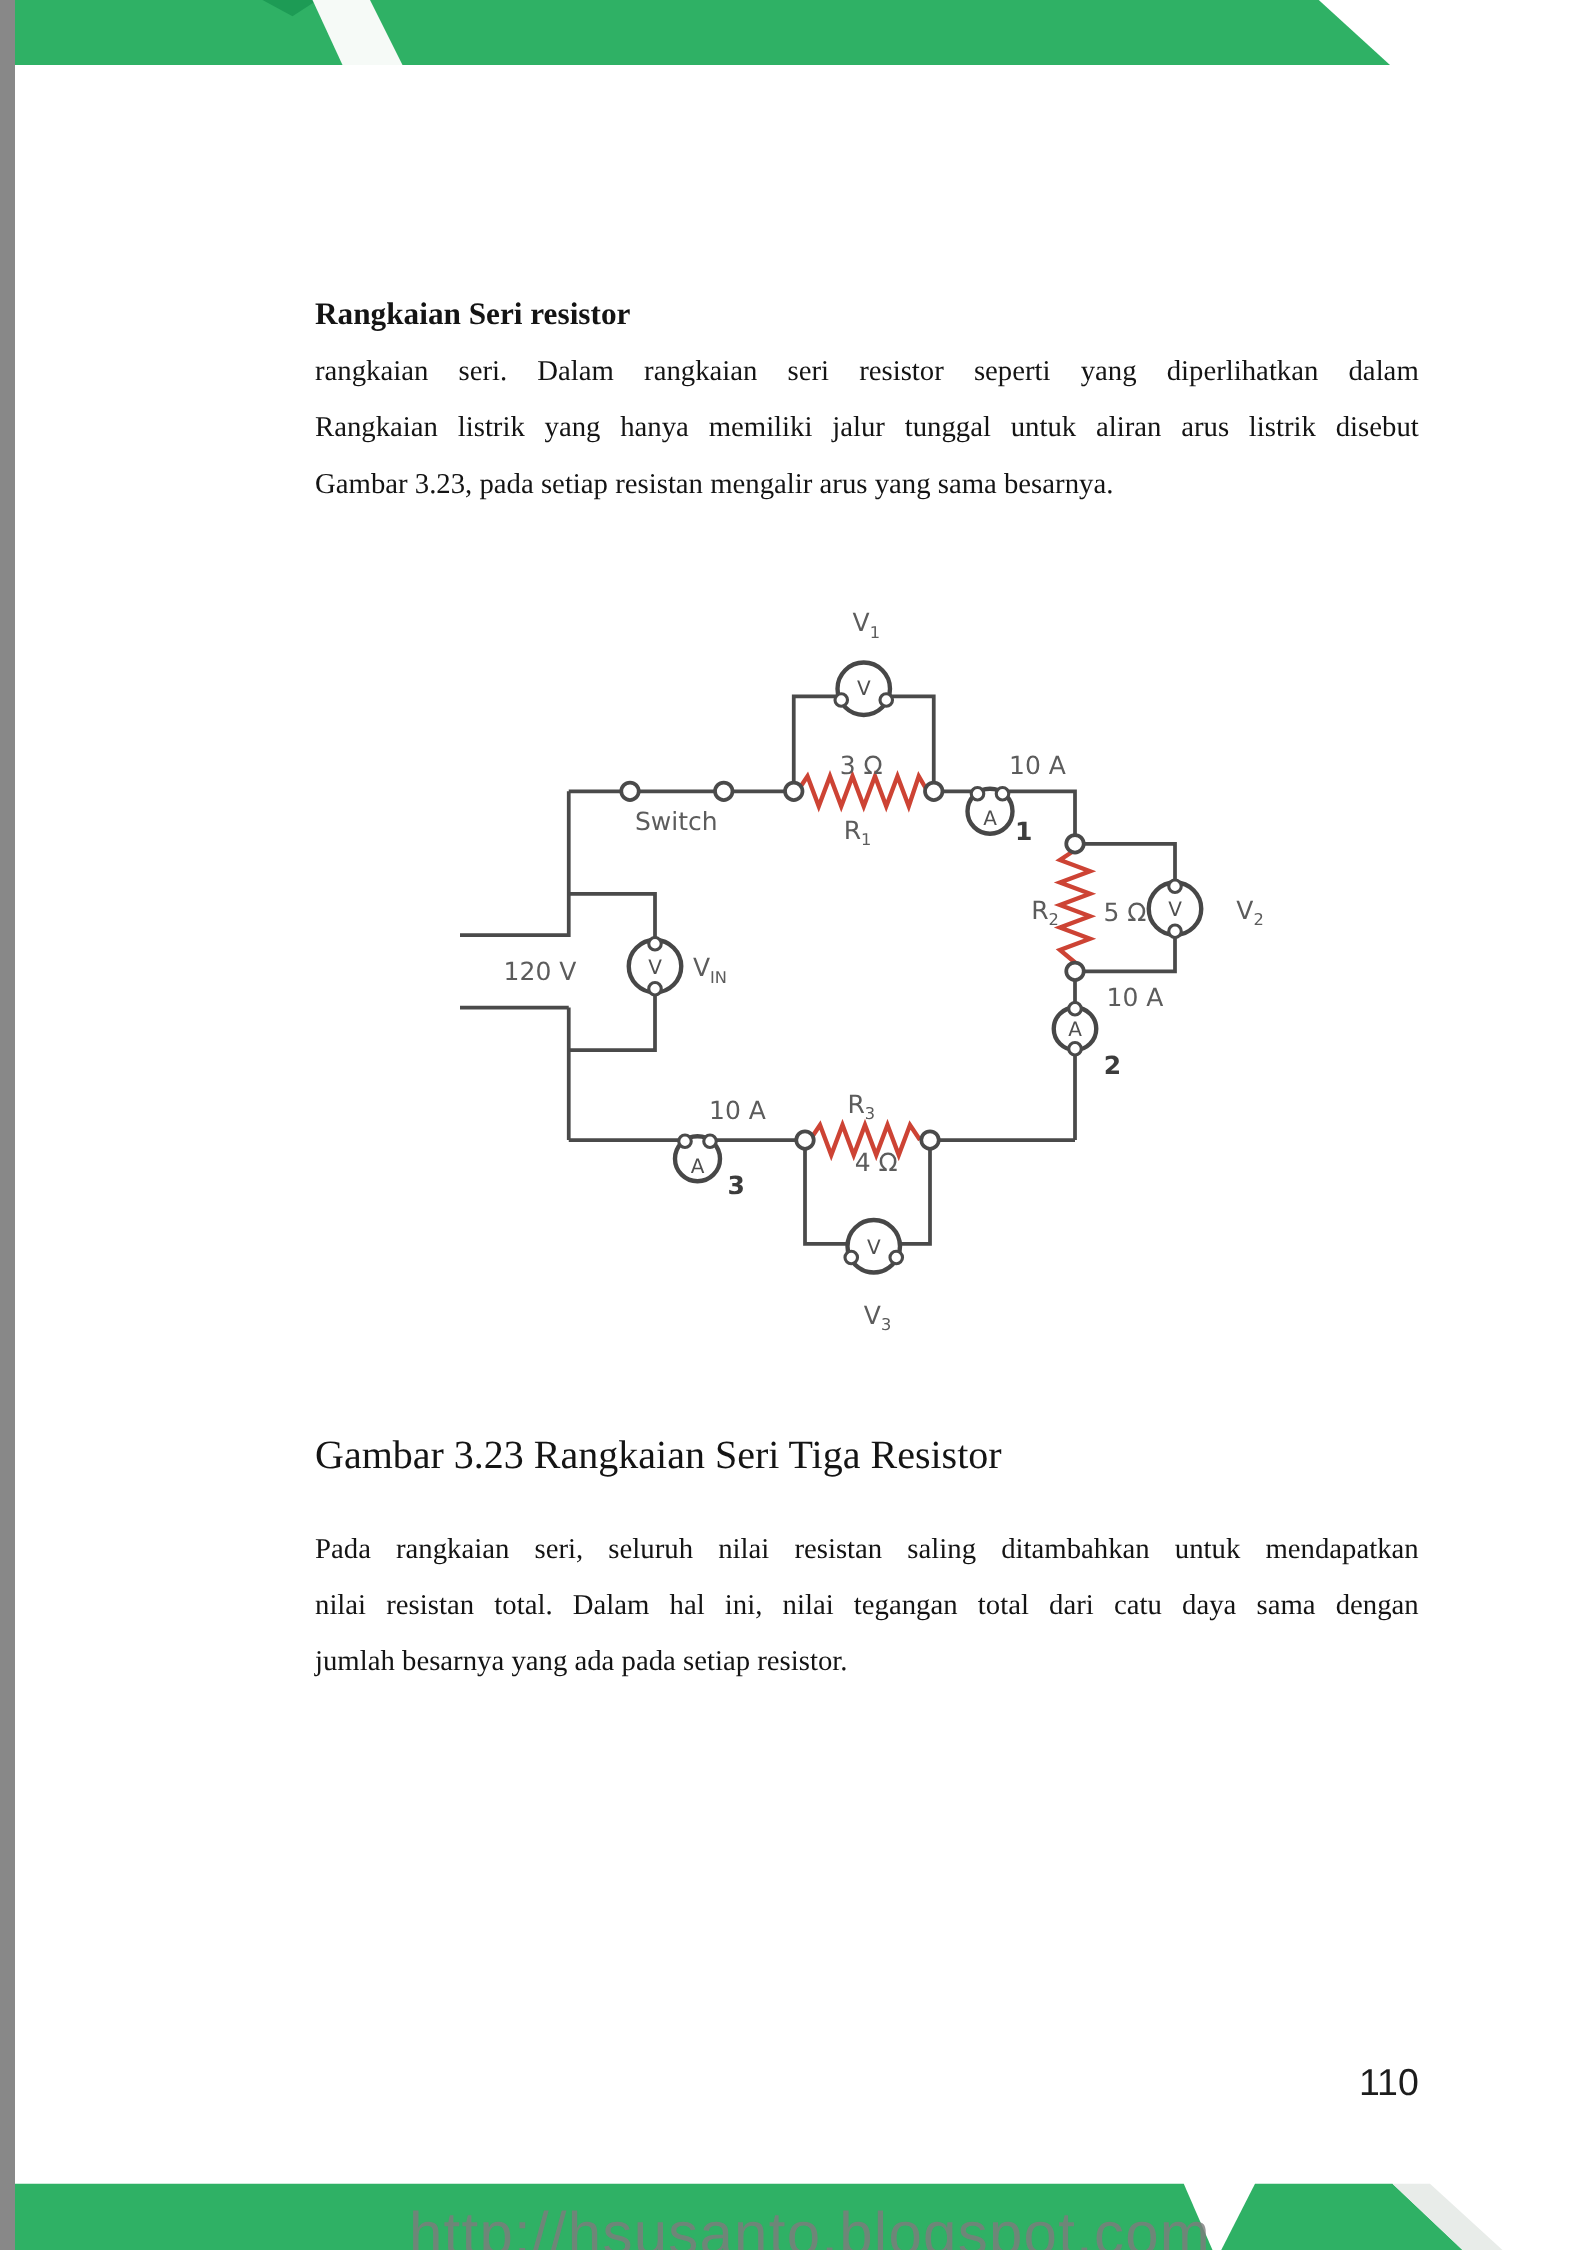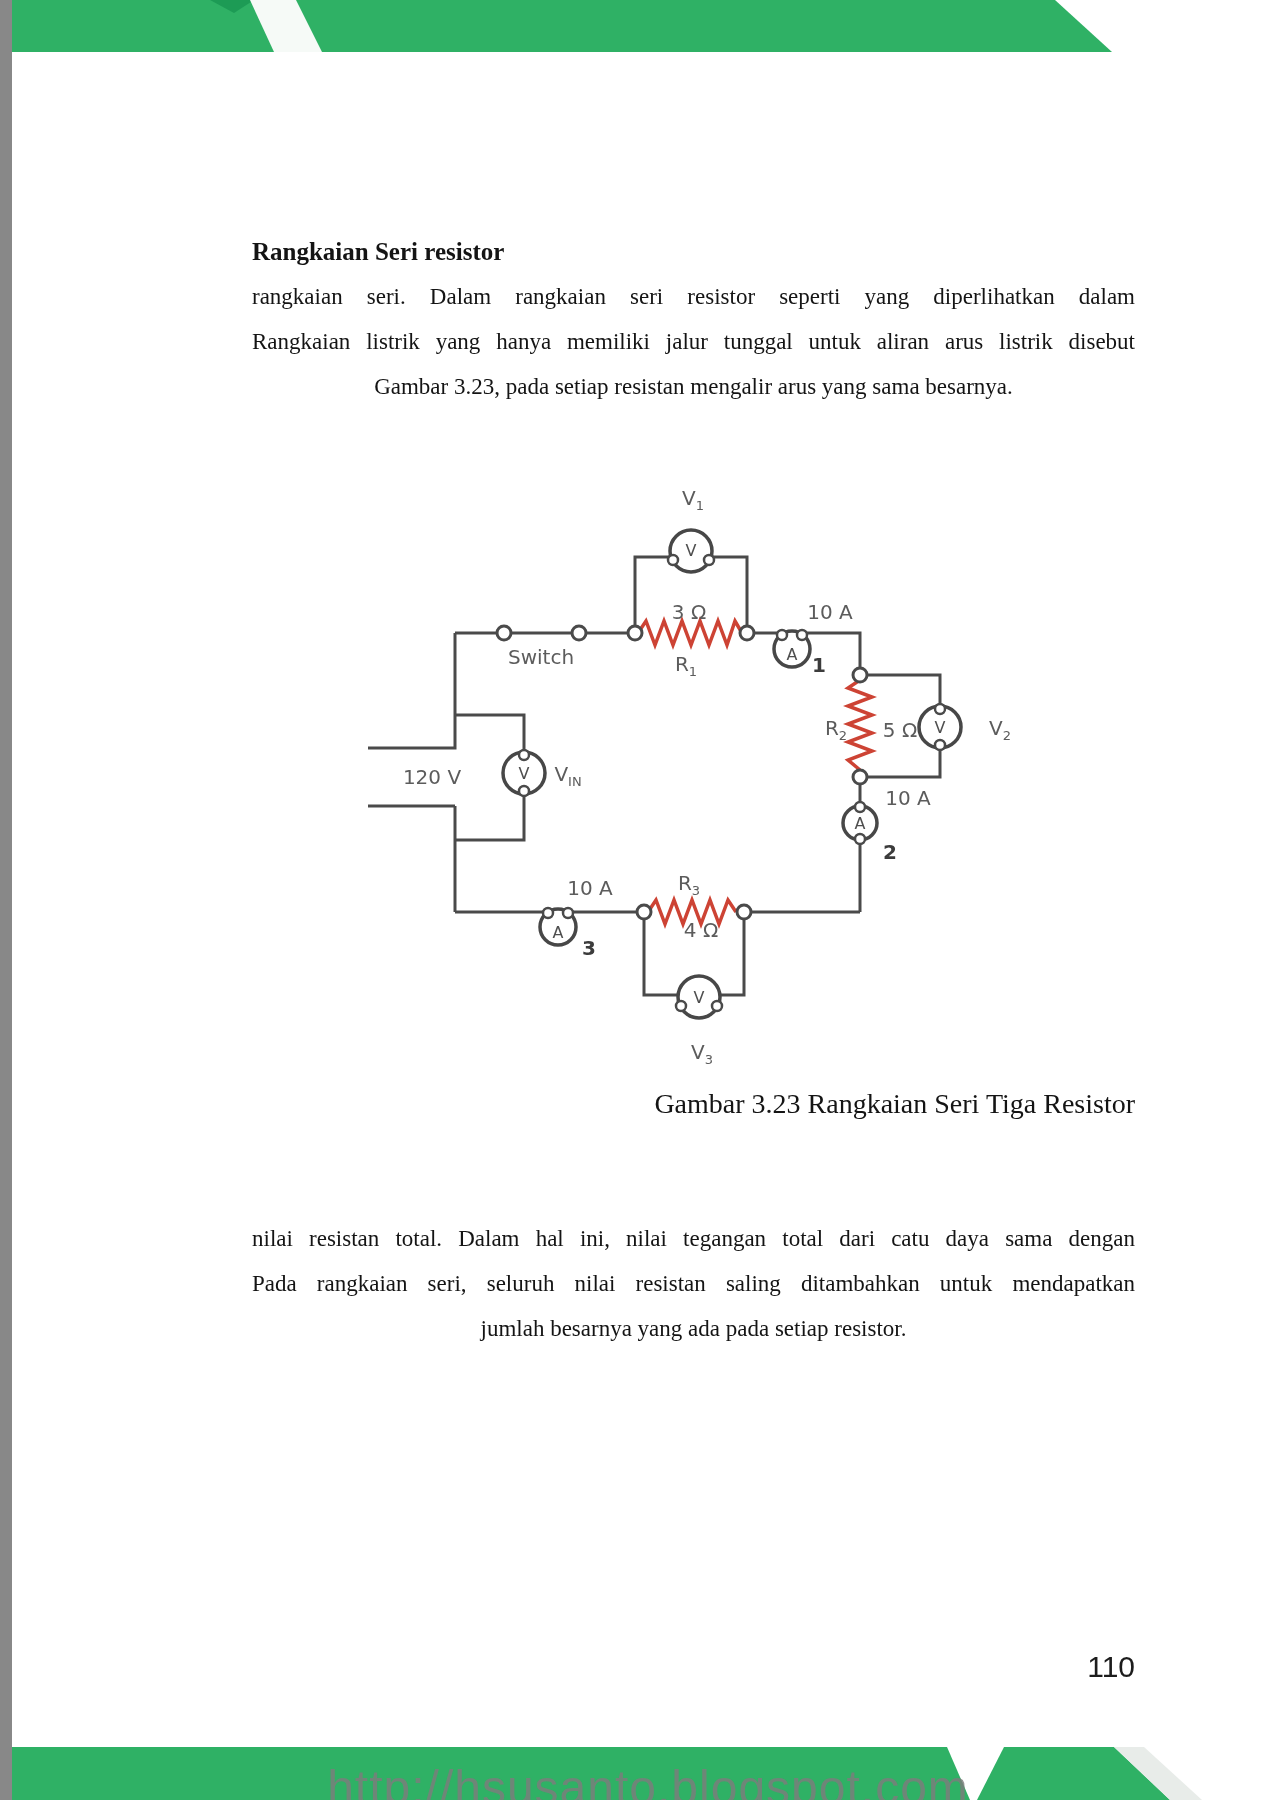--- a/index.html
+++ b/index.html
@@ -16,24 +16,24 @@
   .band-top{top:0;height:52px;}
   .band-bottom{top:1745px;height:55px;}
   .heading{
     position:absolute;left:240px;top:238px;width:883px;
     font-size:25px;font-weight:bold;line-height:normal;
   }
   .para{position:absolute;left:240px;width:883px;font-size:23px;line-height:45px;}
   .para-1{top:274px;}
   .para-2{top:1216px;}
   .jline{text-align:justify;text-align-last:justify;white-space:normal;}
-  .lline{text-align:center;}
+  .lline{text-align:left;}
   .caption{
-    position:absolute;left:240px;top:1088px;width:883px;
-    text-align:right;font-size:28px;line-height:normal;
+    position:absolute;left:240px;top:1145px;width:883px;
+    text-align:left;font-size:32px;line-height:normal;
   }
   .page-number{
     position:absolute;left:240px;top:1650px;width:883px;
     text-align:right;font-family:"Liberation Sans",sans-serif;
     font-size:30px;color:#1c1c1c;
   }
   .watermark{
     position:absolute;left:0;top:1760px;width:1272px;
     text-align:center;
     font-family:"Liberation Sans",sans-serif;
@@ -190,22 +190,22 @@
       <text class="dnum" x="577" y="955">3</text>
       <text class="dlabel" x="677" y="890"><tspan>R</tspan><tspan class="sub" dy="5">3</tspan></text>
       <text class="dlabel" x="689" y="937">4 Ω</text>
       <text class="dlabel" x="690" y="1059"><tspan>V</tspan><tspan class="sub" dy="5">3</tspan></text>
     </g>
   </svg>
 
   <div class="caption">Gambar 3.23 Rangkaian Seri Tiga Resistor</div>
 
   <div class="para para-2">
+    <div class="jline">Pada rangkaian seri, seluruh nilai resistan saling ditambahkan untuk mendapatkan</div>
     <div class="jline">nilai resistan total. Dalam hal ini, nilai tegangan total dari catu daya sama dengan</div>
-    <div class="jline">Pada rangkaian seri, seluruh nilai resistan saling ditambahkan untuk mendapatkan</div>
     <div class="lline">jumlah besarnya yang ada pada setiap resistor.</div>
   </div>
 
   <div class="page-number">110</div>
 
   <svg class="band band-bottom" viewBox="0 1745 1272 55">
     <polygon points="0,1747 935,1747 958,1800 0,1800" fill="#2fb165"></polygon>
     <polygon points="992,1747 1102,1747 1158,1800 965,1800" fill="#2fb165"></polygon>
     <polygon points="1102,1747 1132,1747 1190,1800 1158,1800" fill="#e8ece9"></polygon>
   </svg>

